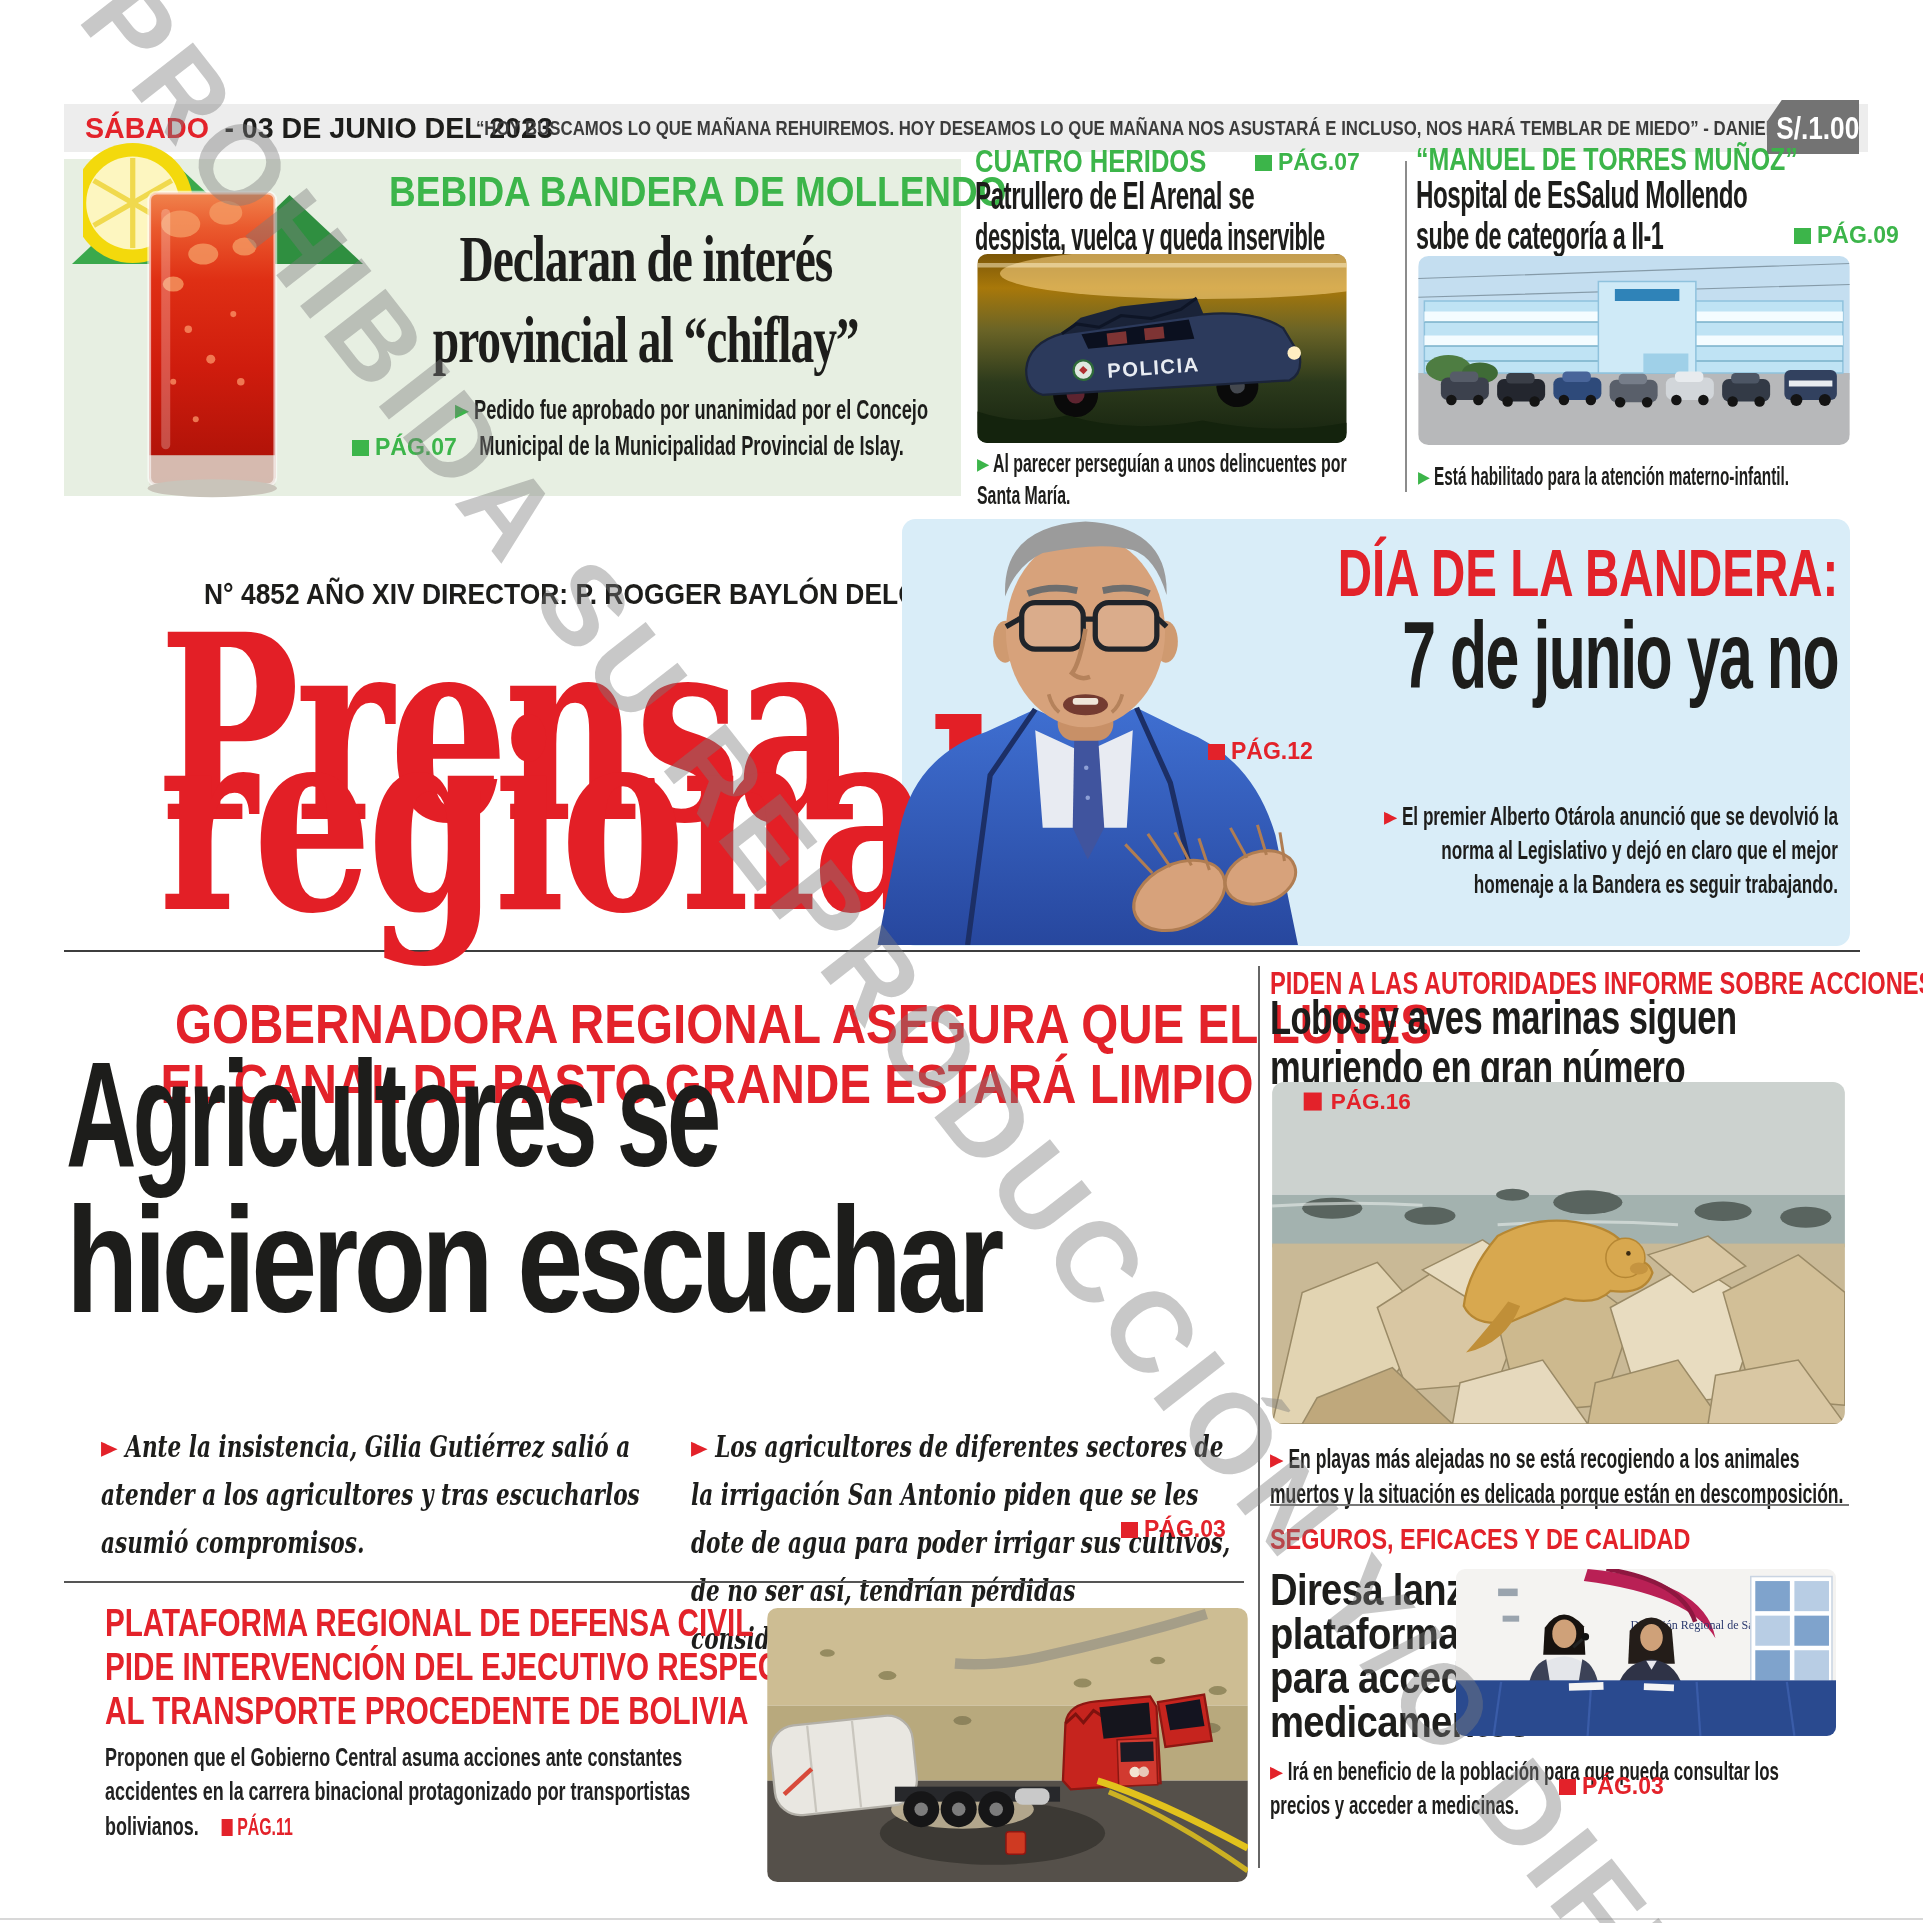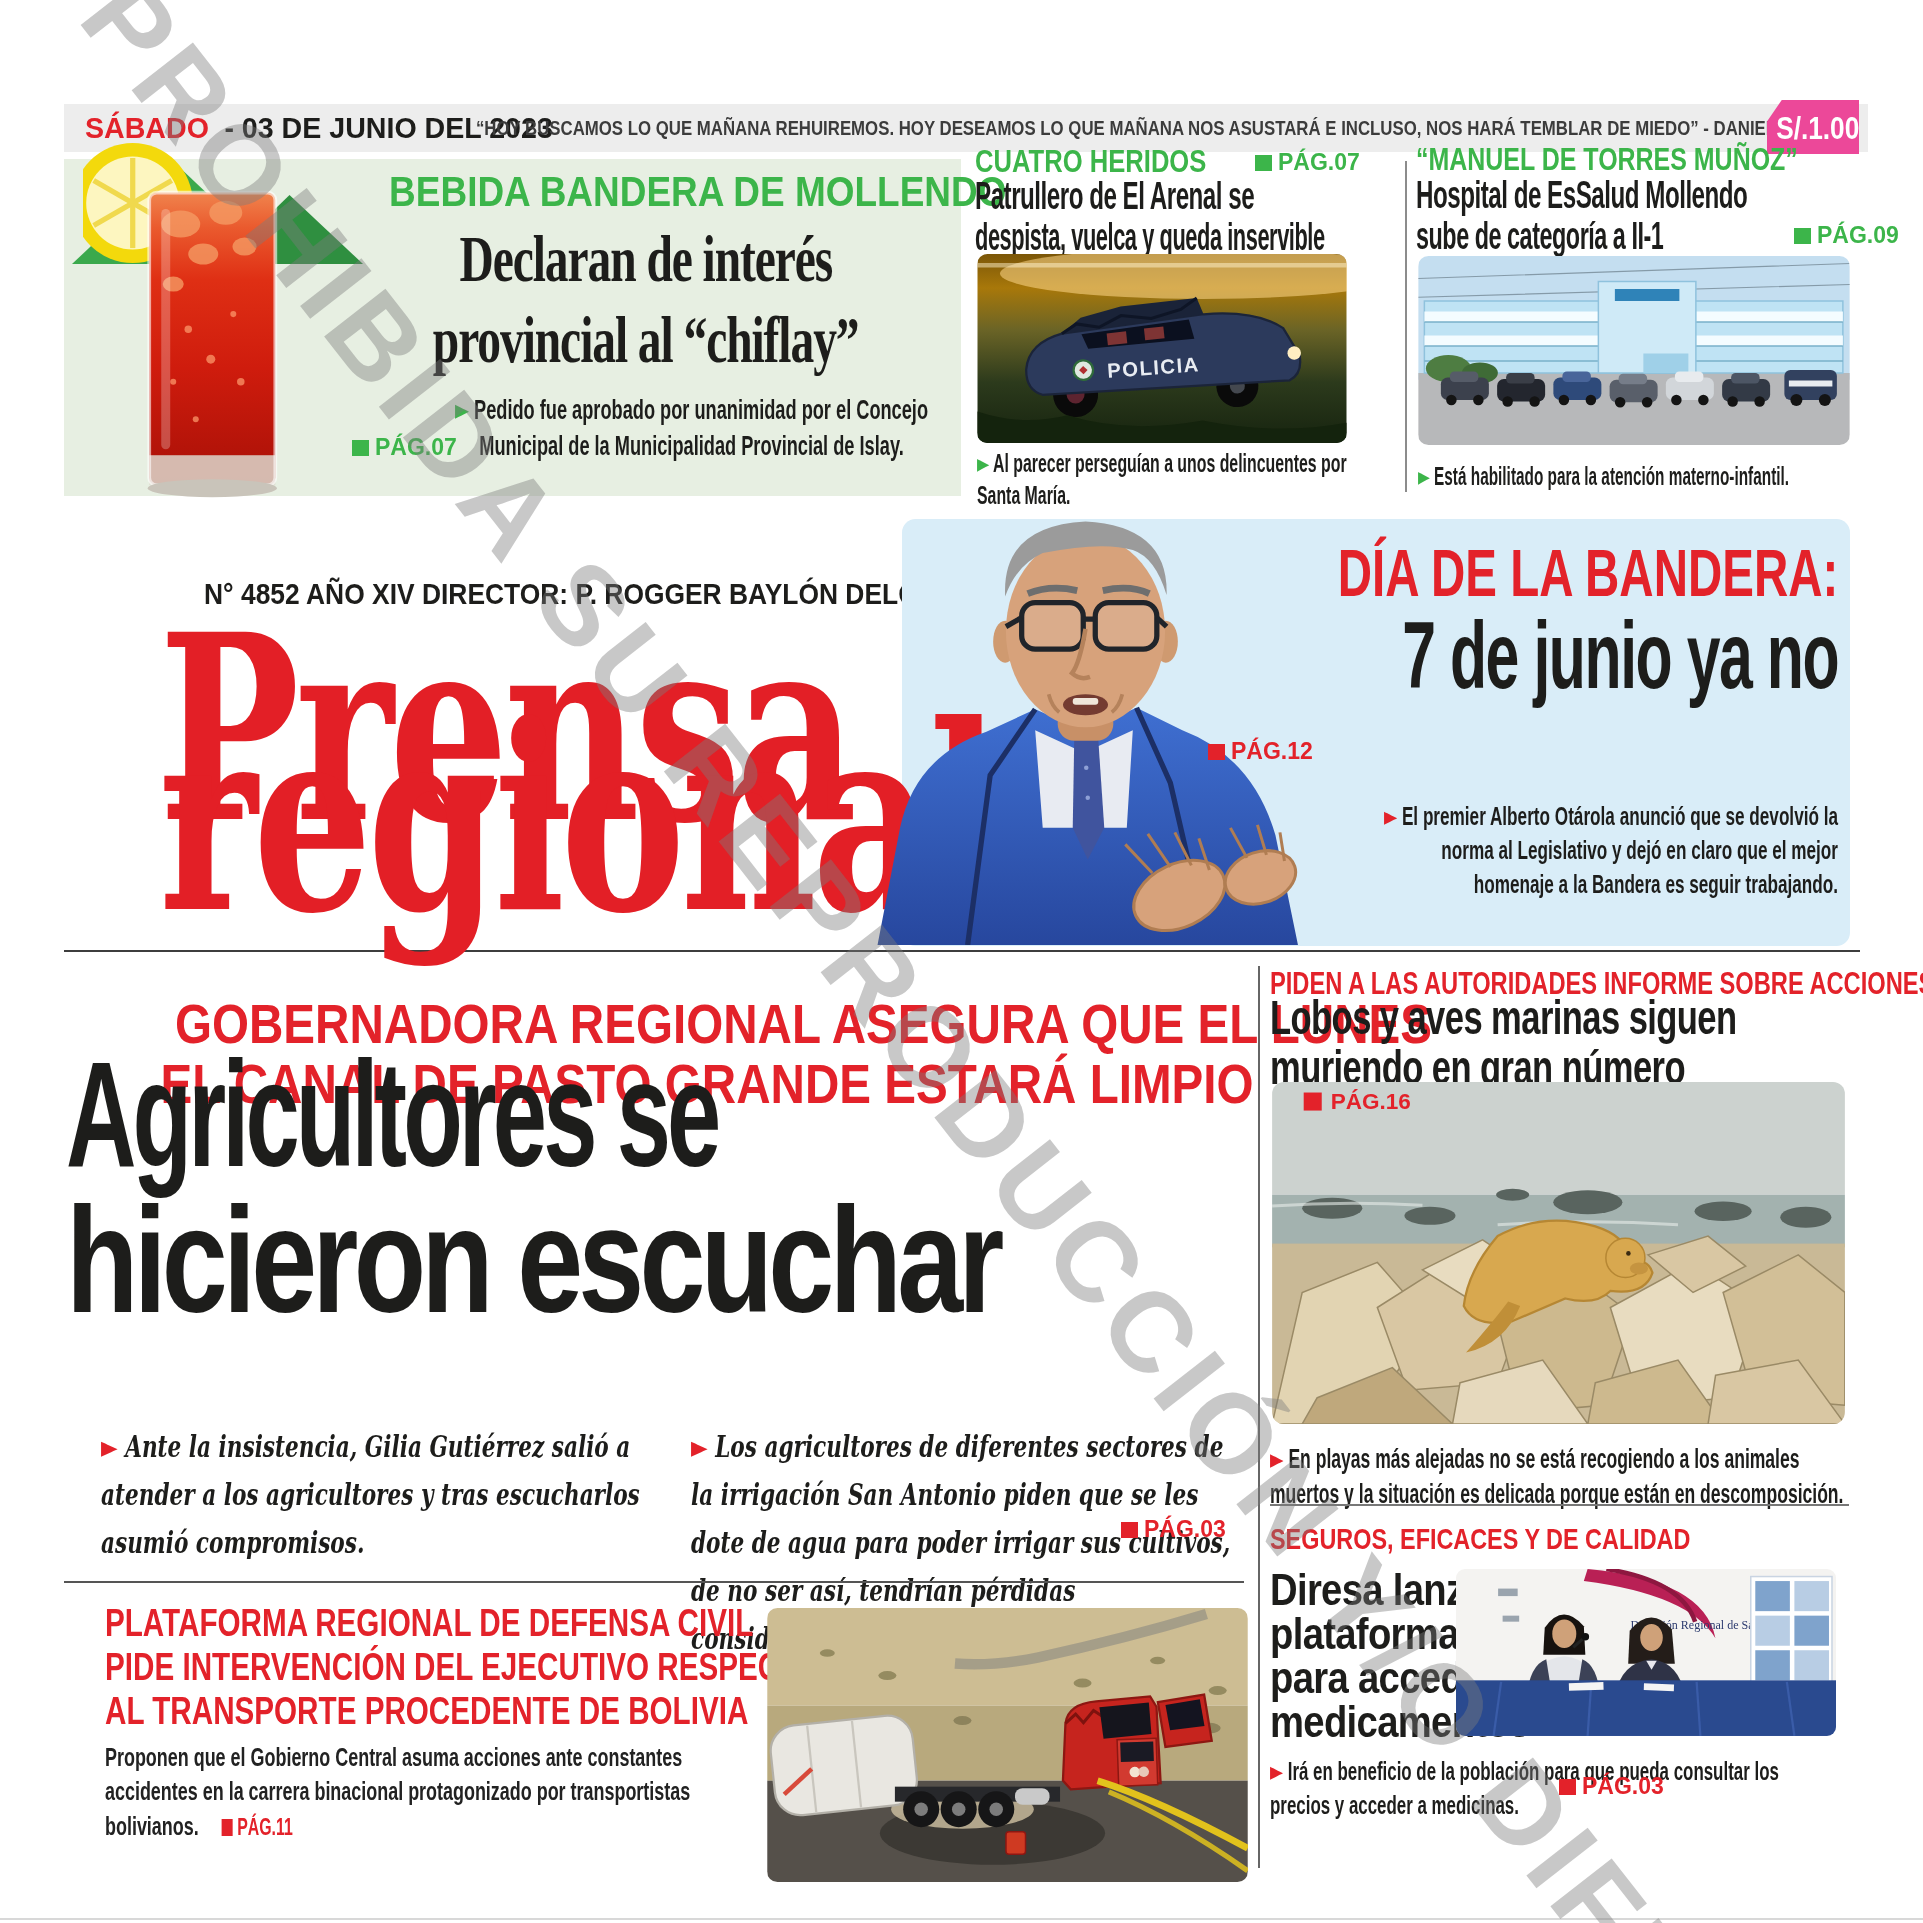--- a/index.html
+++ b/index.html
@@ -33,21 +33,21 @@
 
 <div class="abs" style="left:64px;top:104px;width:1796px;height:48px;background:#ededed;padding-left:8px;">
   <div class="abs" style="left:21px;top:0;height:48px;line-height:48px;font-size:28.6px;font-weight:bold;white-space:nowrap;">
     <span class="red">SÁBADO</span>
     <span class="ink" style="margin-left:7.5px;">- 03 DE JUNIO DEL 2023</span>
   </div>
   <div class="abs" style="left:243px;top:0;width:1458px;height:48px;line-height:48px;text-align:center;">
     <span class="condC" style="font-size:21px;font-weight:bold;color:#3c3c3c;transform:scaleX(0.8);">“HOY BUSCAMOS LO QUE MAÑANA REHUIREMOS. HOY DESEAMOS LO QUE MAÑANA NOS ASUSTARÁ E INCLUSO, NOS HARÁ TEMBLAR DE MIEDO” - DANIEL DEFO</span>
   </div>
 </div>
-<div class="abs" style="left:1767px;top:100px;width:92px;height:54px;background:#ec4899;
+<div class="abs" style="left:1767px;top:100px;width:92px;height:54px;background:#737373;
             clip-path:polygon(16% 0,100% 0,100% 100%,0 100%,0 40%);
             color:#fff;font-weight:bold;font-size:32px;text-align:center;line-height:56px;">
   <span class="condC" style="transform:scaleX(0.82);">S/.1.00</span>
 </div>
 
 <div class="abs" style="left:64px;top:159px;width:897px;height:337px;background:#e7efe2;"></div>
 
 <svg class="abs" viewBox="0 0 400 140" style="left:64px;top:159px;width:301px;height:105px;">
   <polygon points="10,140 150,8 290,140" fill="#3aa94c"></polygon>
   <polygon points="205,140 300,48 398,140" fill="#2f8f40"></polygon>

